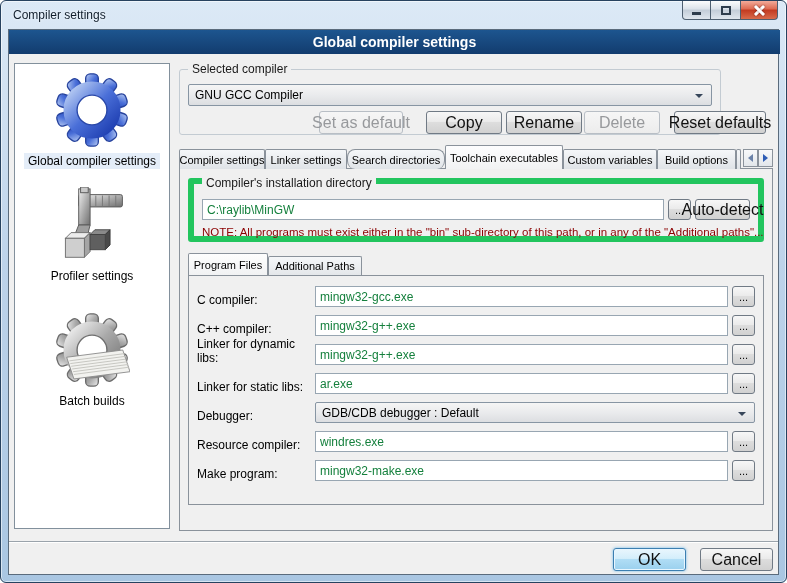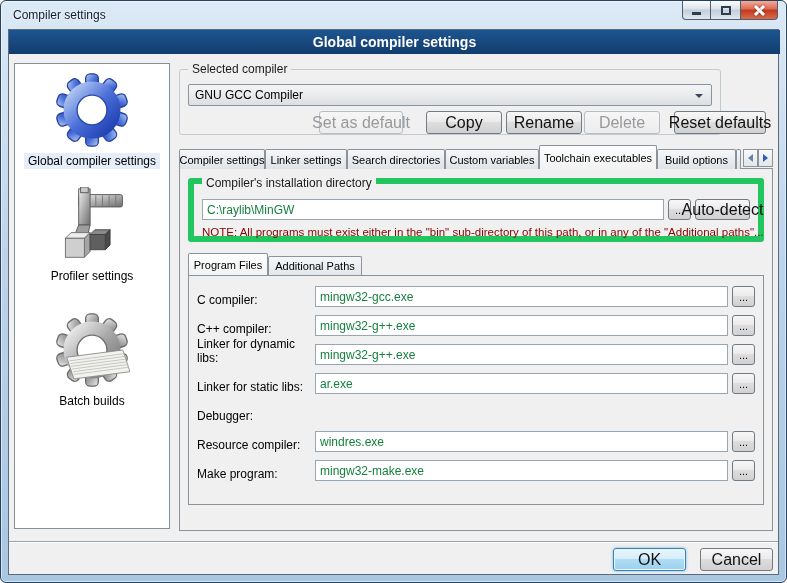--- a/index.html
+++ b/index.html
@@ -235,23 +235,23 @@
     <div class="btn abs disabled" style="left:139px; top:41px; width:84px;">Set as default</div>
     <div class="btn abs" style="left:246px; top:41px; width:76px;">Copy</div>
     <div class="btn abs" style="left:326px; top:41px; width:76px;">Rename</div>
     <div class="btn abs disabled" style="left:404px; top:41px; width:76px;">Delete</div>
     <div class="btn abs" style="left:494px; top:41px; width:92px;">Reset defaults</div>
   </div>
 
   <div class="tabstrip">
     <div class="tab" style="width:86px;">Compiler settings</div>
     <div class="tab" style="width:82px;">Linker settings</div>
-    <div class="tab" style="width:98px;">Search directories</div>
+    <div class="tab" style="width:98px;border-radius:8px;">Search directories</div>
+    <div class="tab active" style="width:118px;">Toolchain executables</div>
     <div class="tab" style="width:94px;">Custom variables</div>
-    <div class="tab active" style="width:118px;">Toolchain executables</div>
     <div class="tab" style="width:79px;">Build options</div>
     <div class="tab" style="width:5px;"></div>
     <div class="tab-arrows">
       <div class="arrow-btn">
           <span class="tri-left"></span>
         </div>
       <div class="arrow-btn">
           <span class="tri-right"></span>
         </div>
     </div>
@@ -291,20 +291,24 @@
           <input class="textbox" type="text" value="mingw32-g++.exe" style="">
           <div class="btn small-btn">...</div>
         </div>
         <div class="frow">
           <span class="flabel">Linker for static libs:</span>
           <input class="textbox" type="text" value="ar.exe" style="">
           <div class="btn small-btn">...</div>
         </div>
         <div class="frow">
           <span class="flabel">Debugger:</span>
+          <div class="combo">
+            <span>GDB/CDB debugger : Default</span>
+            <span class="arrow"></span>
+          </div>
         </div>
         <div class="frow">
           <span class="flabel">Resource compiler:</span>
           <input class="textbox" type="text" value="windres.exe" style="">
           <div class="btn small-btn">...</div>
         </div>
         <div class="frow">
           <span class="flabel">Make program:</span>
           <input class="textbox" type="text" value="mingw32-make.exe" style="">
           <div class="btn small-btn">...</div>

